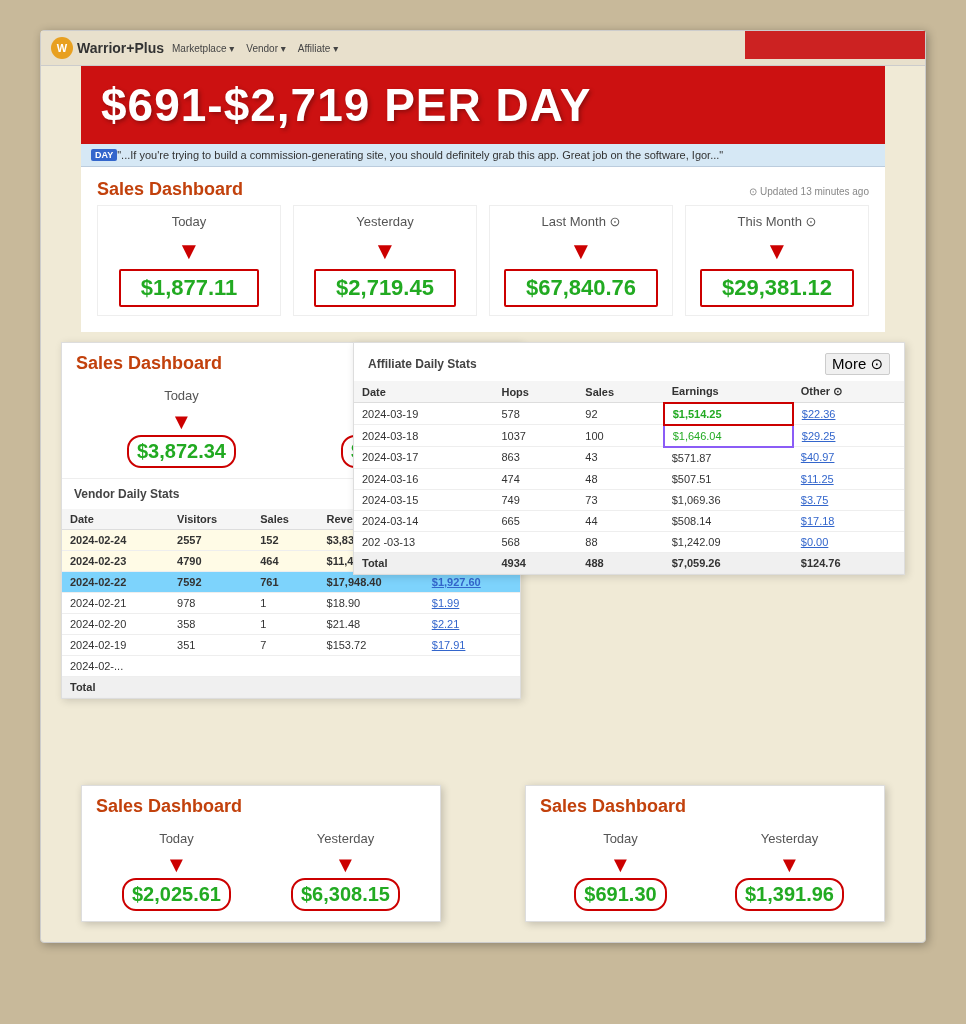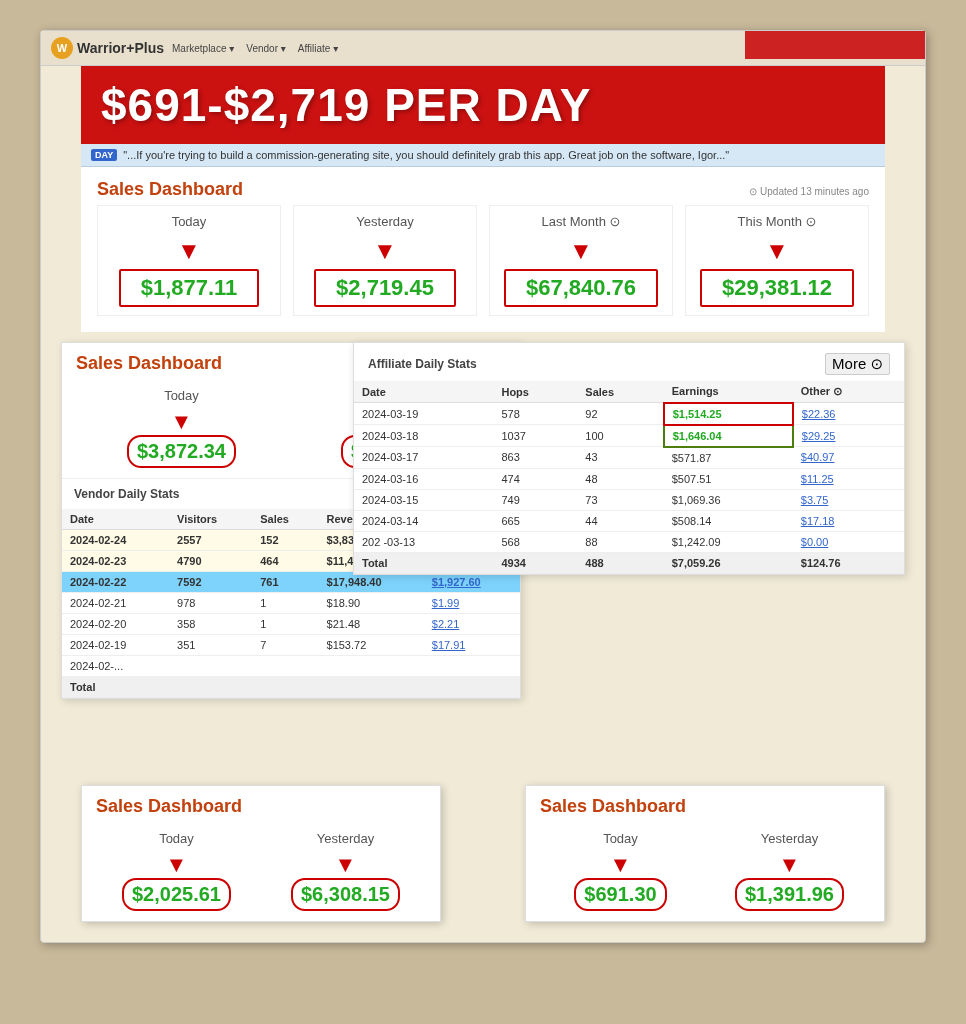--- a/index.html
+++ b/index.html
@@ -100,21 +100,21 @@
     
     .quote-bar {
       background: #d6e8f5;
       margin: 0 40px;
       padding: 5px 10px;
       font-size: 11px;
       color: #333;
       border-bottom: 1px solid #bcd;
       display: flex;
       align-items: center;
-      gap: 6px;
+      gap: 0;
     }
 
     .day-badge {
       background: #3366cc;
       color: white;
       font-size: 9px;
       font-weight: bold;
       padding: 1px 4px;
       border-radius: 2px;
     }
@@ -488,21 +488,21 @@
     <td>2024-03-19</td>
     <td>578</td>
     <td>92</td>
     <td style="border:2px solid #cc0000;color:#22aa22;font-weight:bold;">$1,514.25</td>
     <td class="link-style">$22.36</td>
   </tr>
             <tr>
     <td>2024-03-18</td>
     <td>1037</td>
     <td>100</td>
-    <td style="border:2px solid #4d7c0f;color:#22aa22;font-weight:bold;">$1,646.04</td>
+    <td style="border:2px solid #8b5cf6;color:#22aa22;font-weight:normal;">$1,646.04</td>
     <td class="link-style">$29.25</td>
   </tr>
             <tr>
     <td>2024-03-17</td>
     <td>863</td>
     <td>43</td>
     <td>$571.87</td>
     <td class="link-style">$40.97</td>
   </tr>
             <tr>

